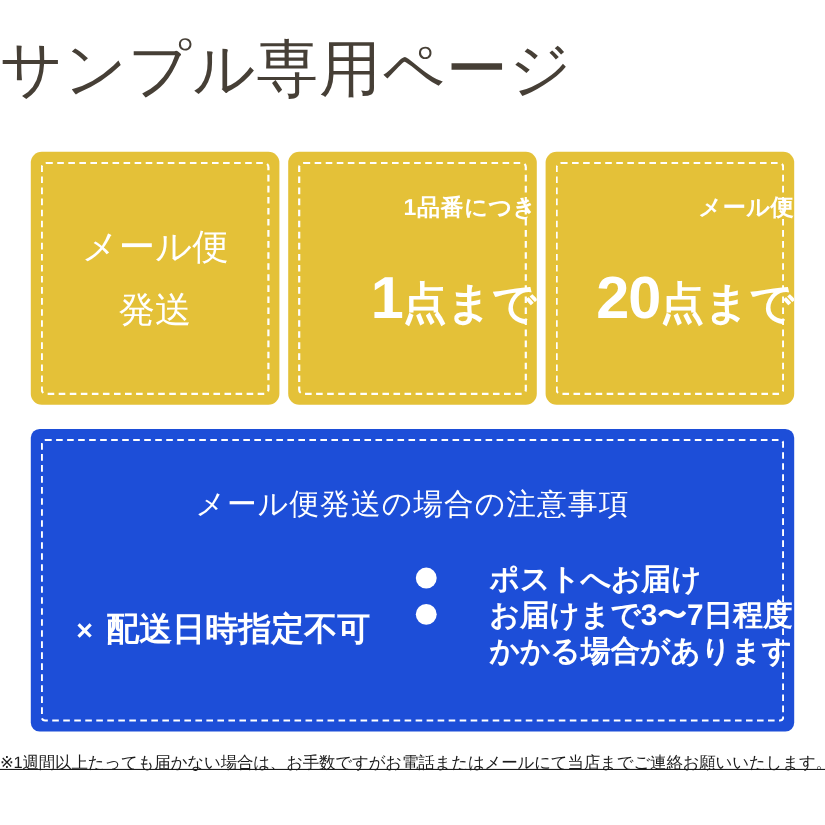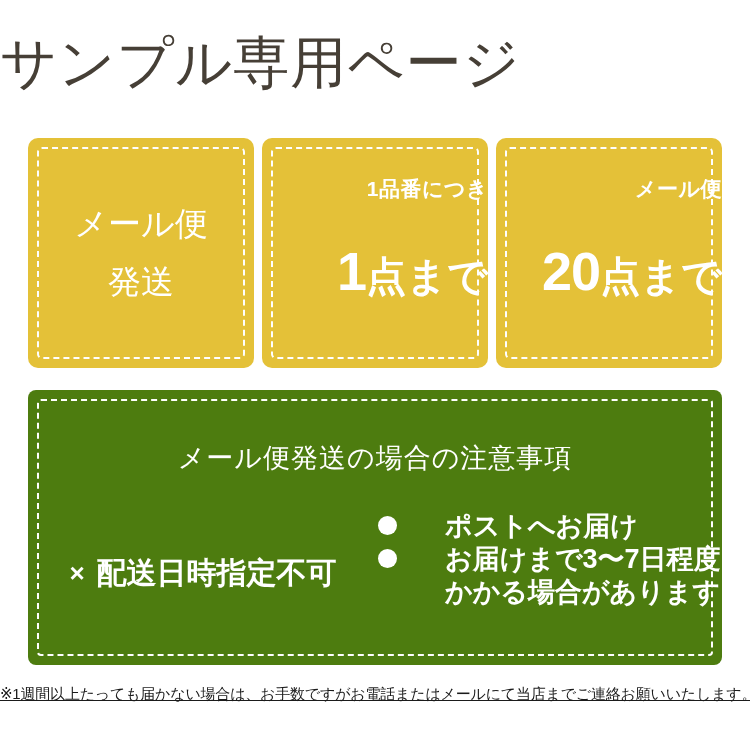--- a/index.html
+++ b/index.html
@@ -130,21 +130,21 @@
     letter-spacing: 0px;
   }
 
   
   .notice-panel {
     position: absolute;
     left: 28px;
     top: 390px;
     width: 694px;
     height: 275px;
-    background: #4d7c0f;
+    background: #1d4ed8;
     border-radius: 8px;
     box-sizing: border-box;
   }
   .notice-panel .dash {
     position: absolute;
     left: 9px;
     top: 9px;
     right: 9px;
     bottom: 9px;
     border: 2px dashed #ffffff;

